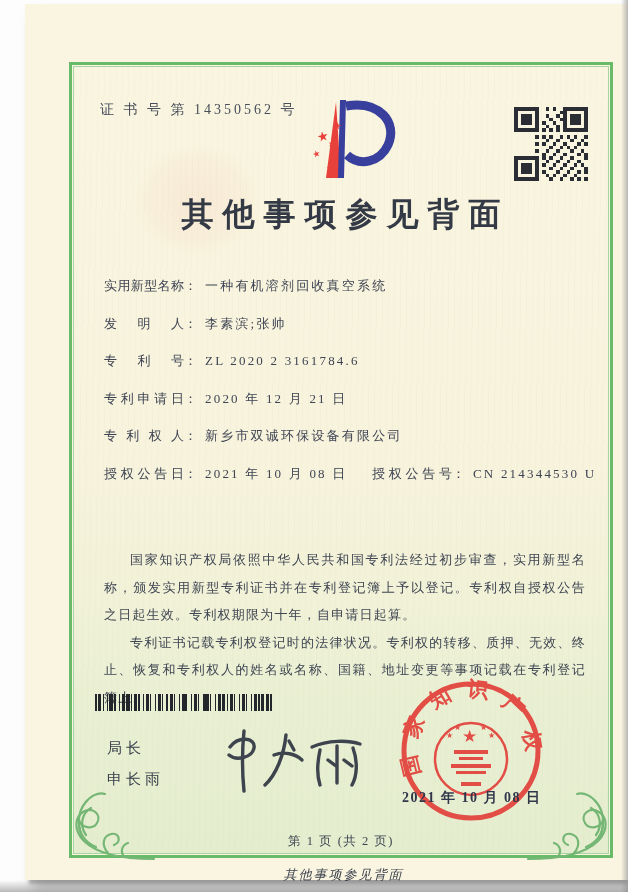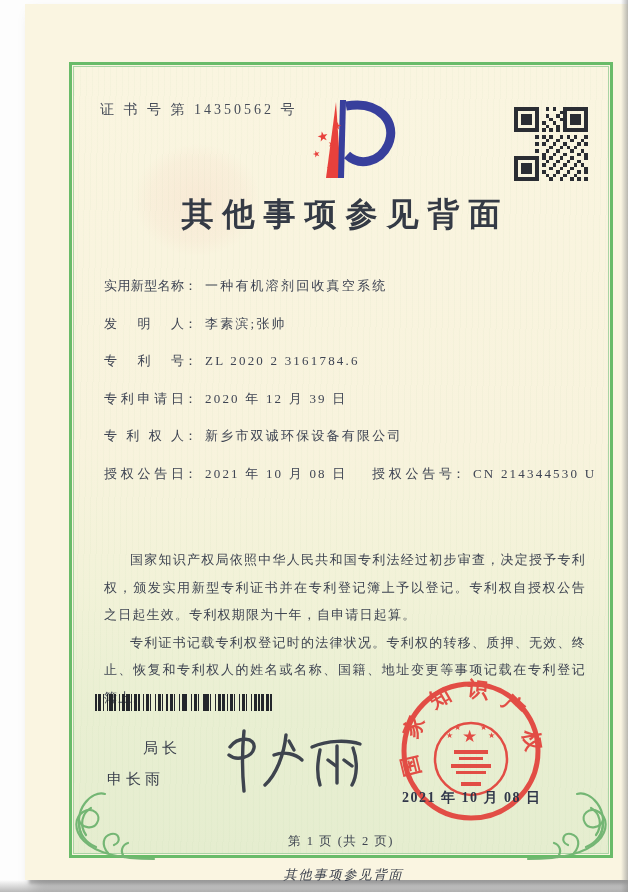--- a/index.html
+++ b/index.html
@@ -48,21 +48,21 @@
     font-size:13px; line-height:27.6px; color:#3f4552; text-align:justify;
     letter-spacing:1.2px; }
   .paras p { text-indent:2em; }
 
   .barcode { position:absolute; left:21px; top:627px; width:177px; height:17px;
     background-image:
       repeating-linear-gradient(90deg,#23262b 0 1.5px,transparent 1.5px 3px,#23262b 3px 6px,transparent 6px 7.5px,#23262b 7.5px 8.5px,transparent 8.5px 12px),
       repeating-linear-gradient(90deg,transparent 0 14px,#23262b 14px 16px,transparent 16px 19px); }
 
   .official-title { position:absolute; left:33px; top:672px; font-size:15px;
-    letter-spacing:4px; color:#3a404c;margin-left:36px; }
+    letter-spacing:4px; color:#3a404c; }
   .official-name { position:absolute; left:33px; top:703px; font-size:15px;
     letter-spacing:4px; color:#3a404c; }
   .signature { position:absolute; left:132px; top:650px; width:170px; height:88px; }
 
   .seal { position:absolute; left:324px; top:611px; width:146px; height:146px;
     opacity:.92; }
   .seal-date { position:absolute; left:328px; top:722px; font-size:14px;
     font-weight:bold; letter-spacing:1.5px; color:#31374a; }
 
   .page-num { position:absolute; left:0; top:766px; width:100%; text-align:center;
@@ -109,35 +109,35 @@
         <div class="frow">
           <span class="flabel">实用新型名称</span><span class="fcolon">：</span><span class="fvalue">一种有机溶剂回收真空系统</span>
         </div>
         <div class="frow">
           <span class="flabel">发明人</span><span class="fcolon">：</span><span class="fvalue">李素滨;张帅</span>
         </div>
         <div class="frow">
           <span class="flabel">专利号</span><span class="fcolon">：</span><span class="fvalue">ZL 2020 2 3161784.6</span>
         </div>
         <div class="frow">
-          <span class="flabel">专利申请日</span><span class="fcolon">：</span><span class="fvalue">2020 年 12 月 39 日</span>
+          <span class="flabel">专利申请日</span><span class="fcolon">：</span><span class="fvalue">2020 年 12 月 21 日</span>
         </div>
         <div class="frow">
           <span class="flabel">专利权人</span><span class="fcolon">：</span><span class="fvalue">新乡市双诚环保设备有限公司</span>
         </div>
         <div class="frow">
           <span class="flabel">授权公告日</span><span class="fcolon">：</span><span class="fvalue">2021 年 10 月 08 日</span>
           <span class="fpair2">
             <span class="flabel">授权公告号</span><span class="fcolon">：</span><span class="fvalue">CN 214344530 U</span>
           </span>
         </div>
       </div>
 
       <div class="paras">
-        <p>国家知识产权局依照中华人民共和国专利法经过初步审查，决定授予专利权，颁发实用新型专利证书并在专利登记簿上予以登记。专利权自授权公告之日起生效。专利权期限为十年，自申请日起算。</p>
+        <p>国家知识产权局依照中华人民共和国专利法经过初步审查，实用新型名称，颁发实用新型专利证书并在专利登记簿上予以登记。专利权自授权公告之日起生效。专利权期限为十年，自申请日起算。</p>
         <p>专利证书记载专利权登记时的法律状况。专利权的转移、质押、无效、终止、恢复和专利权人的姓名或名称、国籍、地址变更等事项记载在专利登记簿上。</p>
       </div>
 
       <div class="barcode"></div>
 
       <div class="official-title">局长</div>
       <div class="official-name">申长雨</div>
 
       <svg class="signature" viewBox="0 0 170 88" xmlns="http://www.w3.org/2000/svg" fill="none" stroke="#2c3240" stroke-width="3.4" stroke-linecap="round" opacity="0.9">
         <path d="M38,14 C36,34 36,54 38,74"></path>

